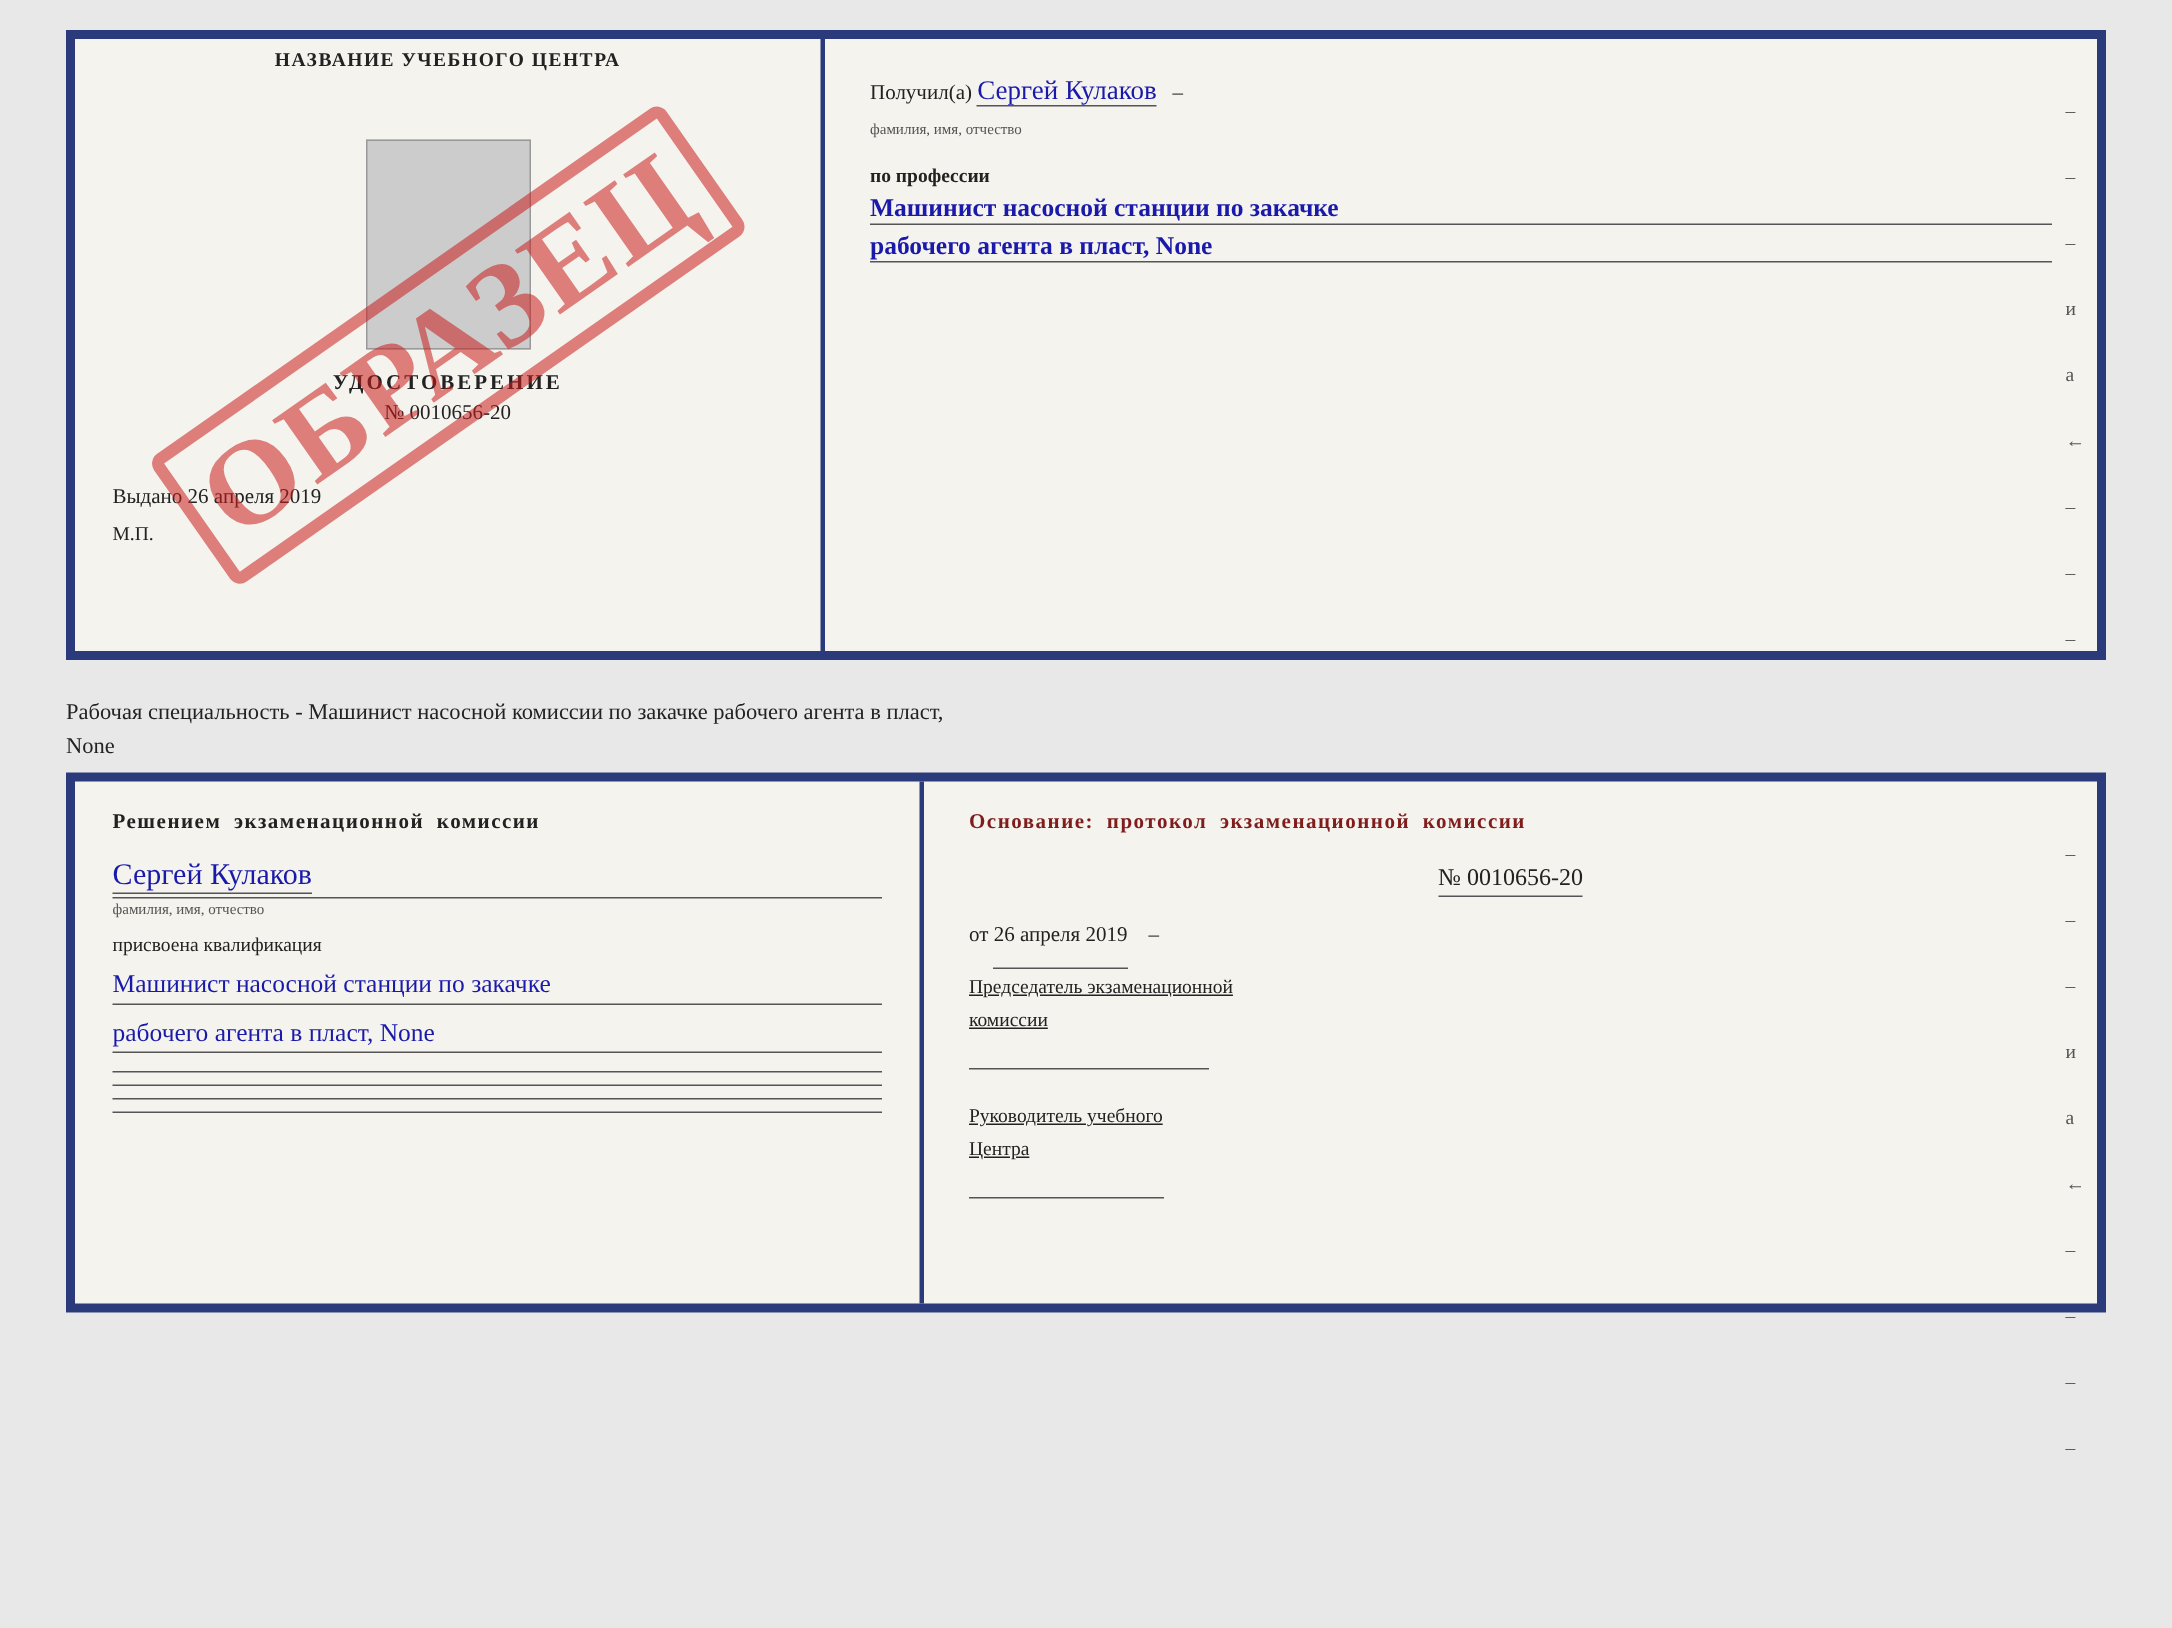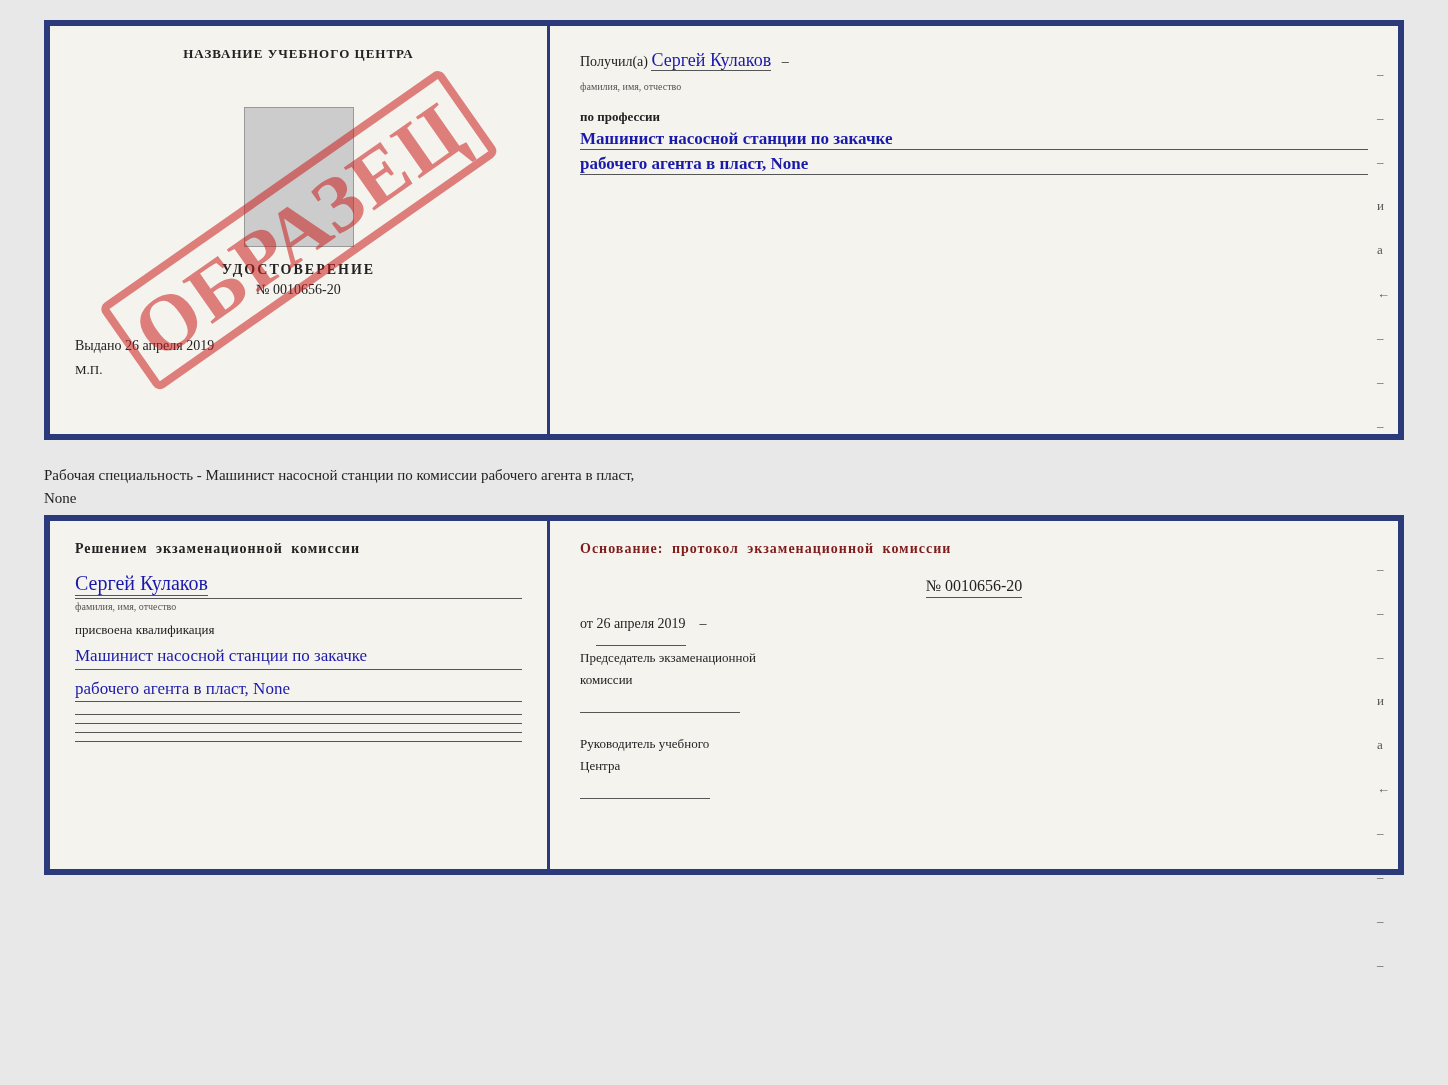--- a/index.html
+++ b/index.html
@@ -21,21 +21,21 @@
       border: 6px solid #2a3a7a;
       display: flex;
       margin-bottom: 18px;
       position: relative;
       min-height: 420px;
     }
 
     .doc-left {
       width: 500px;
       border-right: 3px solid #2a3a7a;
-      padding: 20px 25px;
+      padding: 6px 25px;
       display: flex;
       flex-direction: column;
       align-items: center;
       position: relative;
       overflow: hidden;
     }
 
     .doc-right {
       flex: 1;
       padding: 20px 30px;
@@ -184,21 +184,21 @@
     .document-bottom {
       width: 1360px;
       background: #f5f3ee;
       border: 6px solid #2a3a7a;
       display: flex;
       min-height: 360px;
       position: relative;
     }
 
     .bottom-left {
-      width: 500px;
+      width: 566px;
       border-right: 3px solid #2a3a7a;
       padding: 20px 25px;
       display: flex;
       flex-direction: column;
     }
 
     .bottom-right {
       flex: 1;
       padding: 20px 30px;
       position: relative;
@@ -282,20 +282,21 @@
       font-size: 14px;
       color: #222;
       margin-bottom: 15px;
     }
 
     .signature-block {
       margin-top: 10px;
       font-size: 13px;
       color: #222;
       line-height: 1.7;
+      text-decoration: underline;
     }
 
     .right-side-lines-bottom {
       position: absolute;
       right: 8px;
       top: 40px;
       display: flex;
       flex-direction: column;
       gap: 28px;
     }
@@ -347,21 +348,21 @@
 
     <div class="profession-line">
       <span>по профессии</span>
       <span class="profession-handwritten">Машинист насосной станции по закачке</span>
       <span class="profession-handwritten">рабочего агента в пласт, None</span>
     </div>
   </div>
 </div>
 
 <div class="middle-text">
-  <div>Рабочая специальность - Машинист насосной станции по комиссии рабочего агента в пласт,</div>
+  <div>Рабочая специальность - Машинист насосной комиссии по закачке рабочего агента в пласт,</div>
   <div>None</div>
 </div>
 
 <div class="document-bottom">
 
   <div class="bottom-left">
     <div class="komissia-title">Решением  экзаменационной  комиссии</div>
 
     <div>
       <span class="name-handwritten">Сергей Кулаков</span>

